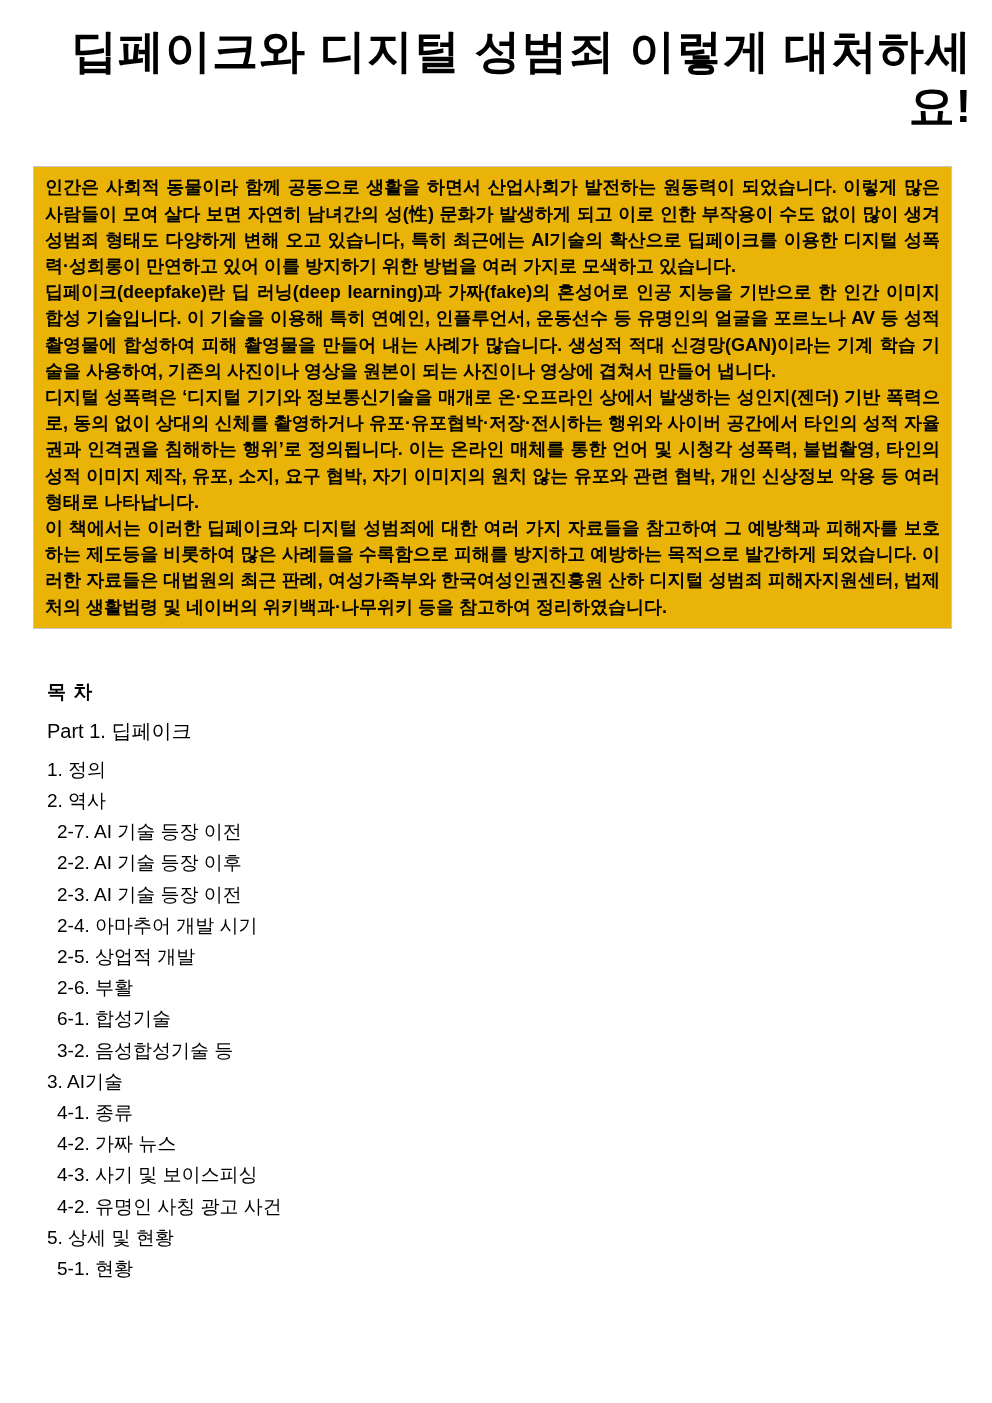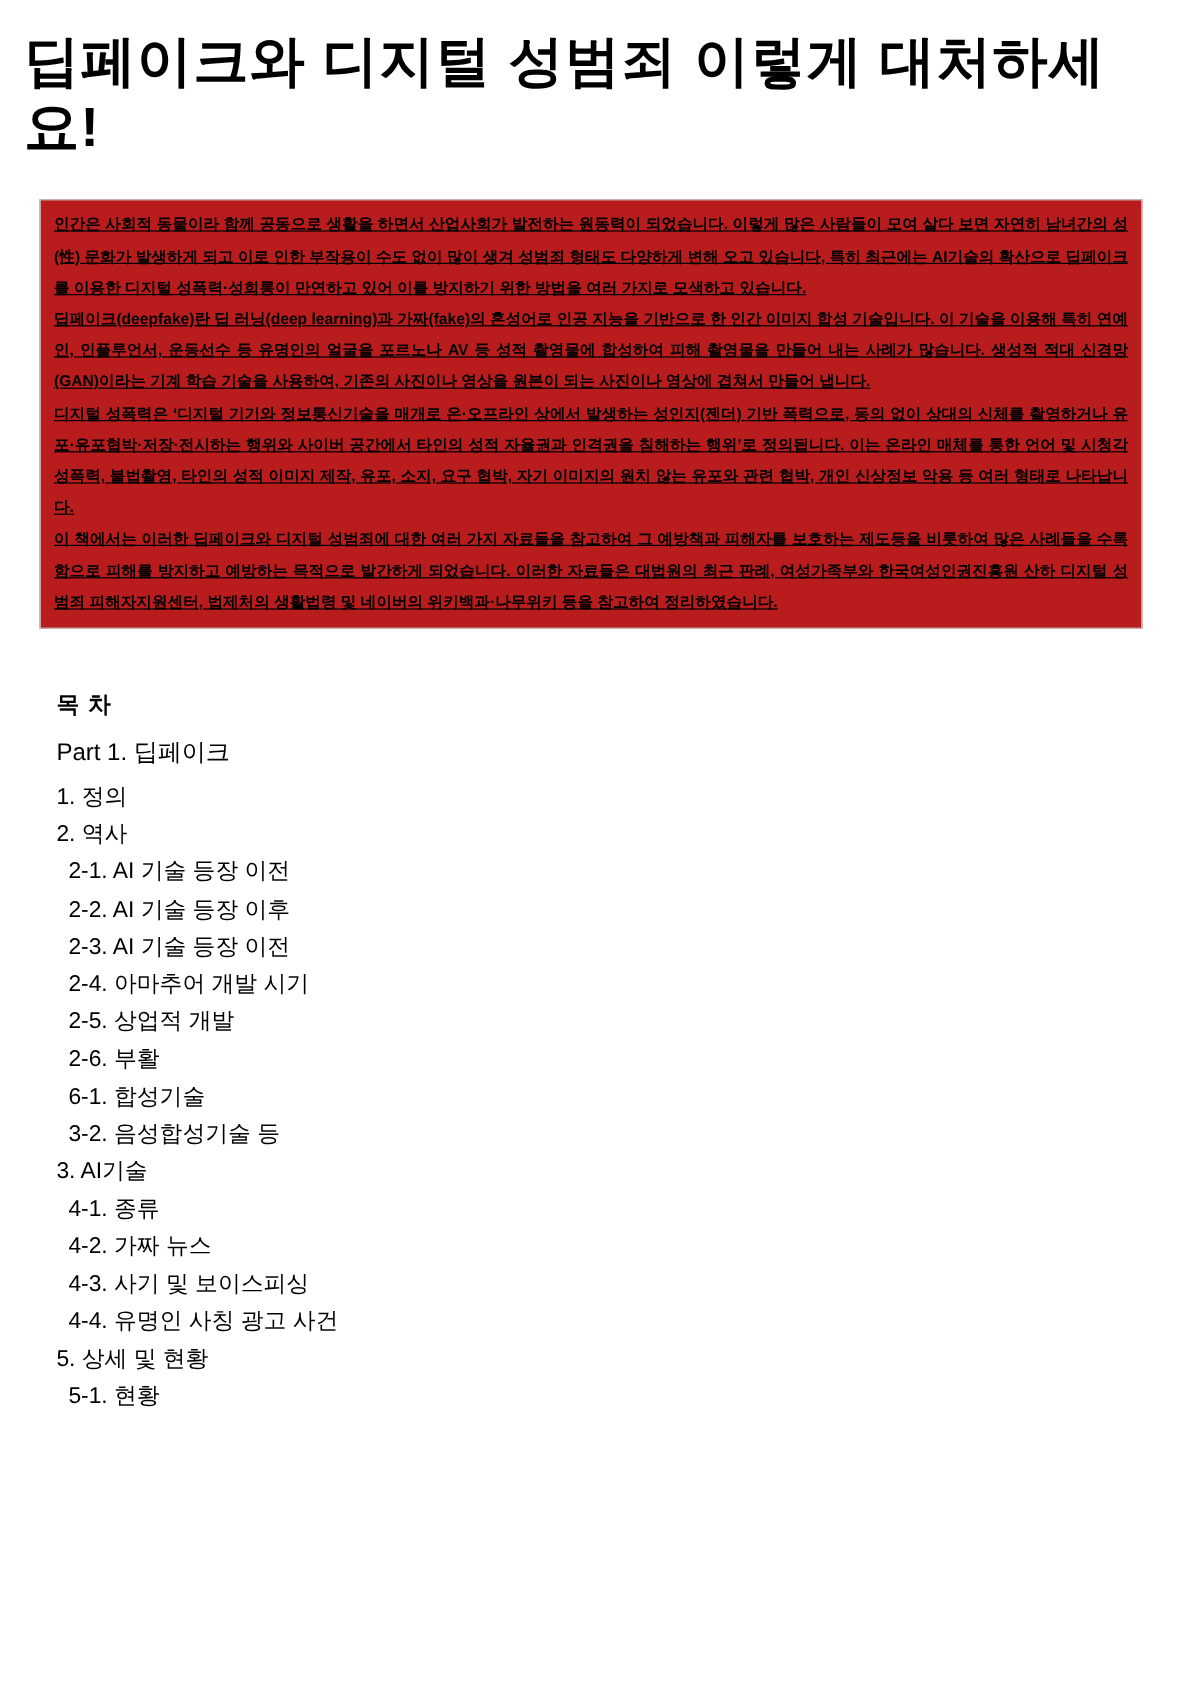--- a/index.html
+++ b/index.html
@@ -10,36 +10,35 @@
   body {
     width: 992px;
     height: 1403px;
     position: relative;
     font-family: "Liberation Sans", sans-serif;
     color: #000000;
     overflow: hidden;
   }
   .page-title {
     margin: 24px 20px 0 20px;
-    text-align: left;
+    text-align: right;
     font-size: 46px;
     font-weight: 900;
     letter-spacing: 1px;
     line-height: 1.2;
   }
   .intro-box {
     margin: 32px 40px 0 33px;
-    background: #b91c1c;
+    background: #eab308;
     border: 1px solid #c9c9c9;
     padding: 7px 11px 8px 11px;
-    font-size: 13px;
+    font-size: 18px;
     line-height: 26.2px;
     text-align: justify;
     font-weight: 600;
-    text-decoration: underline;
   }
   .intro-box p {
     margin: 0;
   }
   .toc-heading {
     margin: 50px 0 0 47px;
     font-size: 19px;
     font-weight: 700;
     letter-spacing: 1px;
   }
@@ -83,31 +82,31 @@
   </div>
 
   <h2 class="toc-heading">목 차</h2>
 
 
   <h4 class="toc-part-heading">Part 1. 딥페이크</h4>
 
   <ul class="toc-list">
     <li>1. 정의</li>
     <li>2. 역사</li>
-    <li class="sub">2-1. AI 기술 등장 이전</li>
+    <li class="sub">2-7. AI 기술 등장 이전</li>
     <li class="sub">2-2. AI 기술 등장 이후</li>
     <li class="sub">2-3. AI 기술 등장 이전</li>
     <li class="sub">2-4. 아마추어 개발 시기</li>
     <li class="sub">2-5. 상업적 개발</li>
     <li class="sub">2-6. 부활</li>
     <li class="sub">6-1. 합성기술</li>
     <li class="sub">3-2. 음성합성기술 등</li>
     <li>3. AI기술</li>
     <li class="sub">4-1. 종류</li>
     <li class="sub">4-2. 가짜 뉴스</li>
     <li class="sub">4-3. 사기 및 보이스피싱</li>
-    <li class="sub">4-4. 유명인 사칭 광고 사건</li>
+    <li class="sub">4-2. 유명인 사칭 광고 사건</li>
     <li>5. 상세 및 현황</li>
     <li class="sub">5-1. 현황</li>
 
   </ul>
 
 </div>
 
 </body></html>

